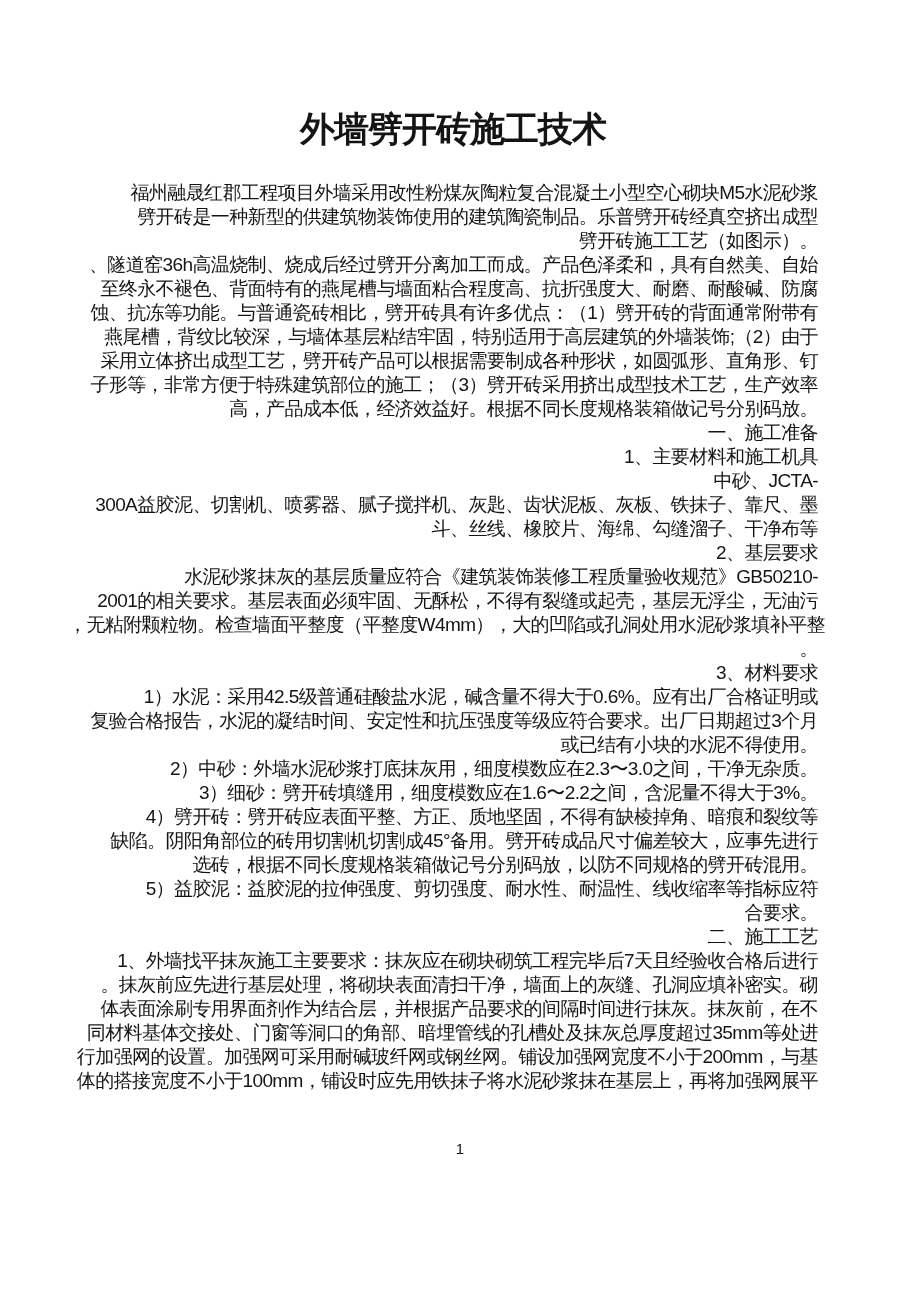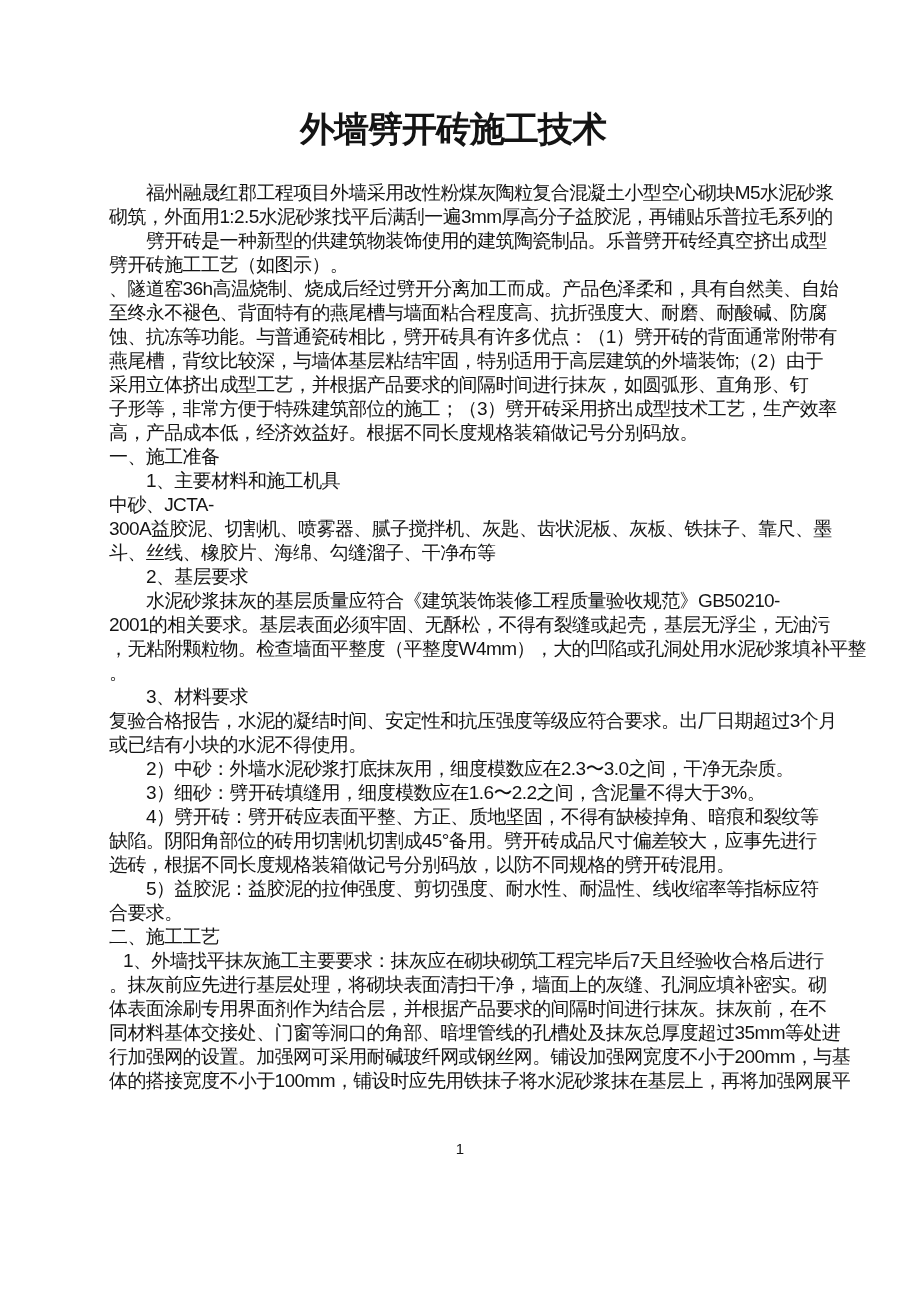--- a/index.html
+++ b/index.html
@@ -20,22 +20,23 @@
   .doc-title {
     margin: 106px 14px 29px 0;
     text-align: center;
     font-size: 35px;
     line-height: 46px;
     font-weight: 700;
     letter-spacing: -1px;
     white-space: nowrap;
   }
   .doc-body {
-    margin-left: 109px;
+    margin-left: 68px;
     width: 750px;
+    text-align: right;
   }
   .line {
     font-size: 19px;
     line-height: 24px;
     letter-spacing: -0.6px;
     white-space: nowrap;
     height: 24px;
   }
   .line.i1 { padding-left: 14px; }
   .line.i2 { padding-left: 37px; }
@@ -47,41 +48,41 @@
   }
 </style>
 </head>
 <body>
 
 <div class="page">
   <h1 class="doc-title">外墙劈开砖施工技术</h1>
 
   <div class="doc-body">
       <div class="line i2">福州融晟红郡工程项目外墙采用改性粉煤灰陶粒复合混凝土小型空心砌块M5水泥砂浆</div>
-      <div class="line">砌筑，外面用1:2.5水泥砂浆找平后满刮一遍3mm厚高分子益胶泥，再铺贴乐普拉毛系列的</div>
       <div class="line i2">劈开砖是一种新型的供建筑物装饰使用的建筑陶瓷制品。乐普劈开砖经真空挤出成型</div>
       <div class="line">劈开砖施工工艺（如图示）。</div>
       <div class="line">、隧道窑36h高温烧制、烧成后经过劈开分离加工而成。产品色泽柔和，具有自然美、自始</div>
       <div class="line">至终永不褪色、背面特有的燕尾槽与墙面粘合程度高、抗折强度大、耐磨、耐酸碱、防腐</div>
       <div class="line">蚀、抗冻等功能。与普通瓷砖相比，劈开砖具有许多优点：（1）劈开砖的背面通常附带有</div>
       <div class="line">燕尾槽，背纹比较深，与墙体基层粘结牢固，特别适用于高层建筑的外墙装饰;（2）由于</div>
-      <div class="line">采用立体挤出成型工艺，并根据产品要求的间隔时间进行抹灰，如圆弧形、直角形、钉</div>
+      <div class="line">采用立体挤出成型工艺，劈开砖产品可以根据需要制成各种形状，如圆弧形、直角形、钉</div>
       <div class="line">子形等，非常方便于特殊建筑部位的施工；（3）劈开砖采用挤出成型技术工艺，生产效率</div>
       <div class="line">高，产品成本低，经济效益好。根据不同长度规格装箱做记号分别码放。</div>
       <div class="line">一、施工准备</div>
       <div class="line i2">1、主要材料和施工机具</div>
       <div class="line">中砂、JCTA-</div>
       <div class="line">300A益胶泥、切割机、喷雾器、腻子搅拌机、灰匙、齿状泥板、灰板、铁抹子、靠尺、墨</div>
       <div class="line">斗、丝线、橡胶片、海绵、勾缝溜子、干净布等</div>
       <div class="line i2">2、基层要求</div>
       <div class="line i2">水泥砂浆抹灰的基层质量应符合《建筑装饰装修工程质量验收规范》GB50210-</div>
       <div class="line">2001的相关要求。基层表面必须牢固、无酥松，不得有裂缝或起壳，基层无浮尘，无油污</div>
       <div class="line">，无粘附颗粒物。检查墙面平整度（平整度W4mm），大的凹陷或孔洞处用水泥砂浆填补平整</div>
       <div class="line">。</div>
       <div class="line i2">3、材料要求</div>
+      <div class="line i2">1）水泥：采用42.5级普通硅酸盐水泥，碱含量不得大于0.6%。应有出厂合格证明或</div>
       <div class="line">复验合格报告，水泥的凝结时间、安定性和抗压强度等级应符合要求。出厂日期超过3个月</div>
       <div class="line">或已结有小块的水泥不得使用。</div>
       <div class="line i2">2）中砂：外墙水泥砂浆打底抹灰用，细度模数应在2.3〜3.0之间，干净无杂质。</div>
       <div class="line i2">3）细砂：劈开砖填缝用，细度模数应在1.6〜2.2之间，含泥量不得大于3%。</div>
       <div class="line i2">4）劈开砖：劈开砖应表面平整、方正、质地坚固，不得有缺棱掉角、暗痕和裂纹等</div>
       <div class="line">缺陷。阴阳角部位的砖用切割机切割成45°备用。劈开砖成品尺寸偏差较大，应事先进行</div>
       <div class="line">选砖，根据不同长度规格装箱做记号分别码放，以防不同规格的劈开砖混用。</div>
       <div class="line i2">5）益胶泥：益胶泥的拉伸强度、剪切强度、耐水性、耐温性、线收缩率等指标应符</div>
       <div class="line">合要求。</div>
       <div class="line">二、施工工艺</div>

